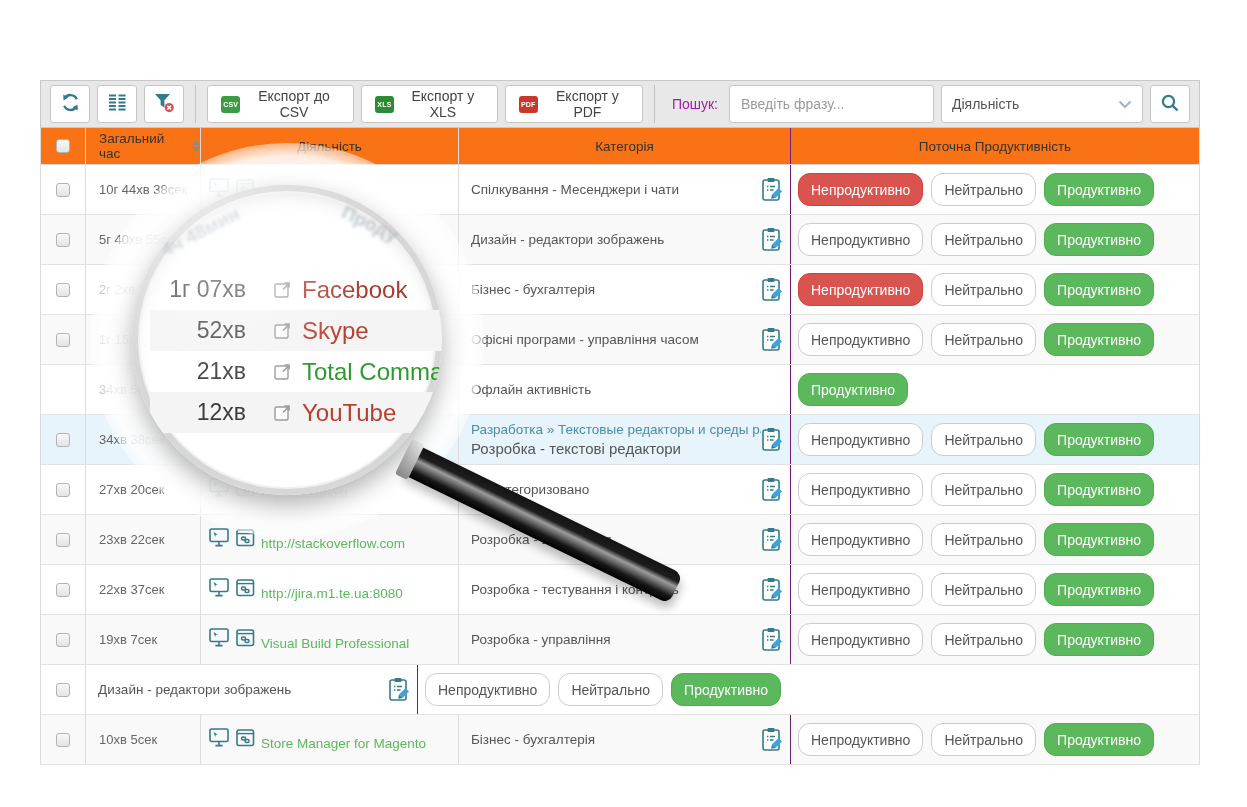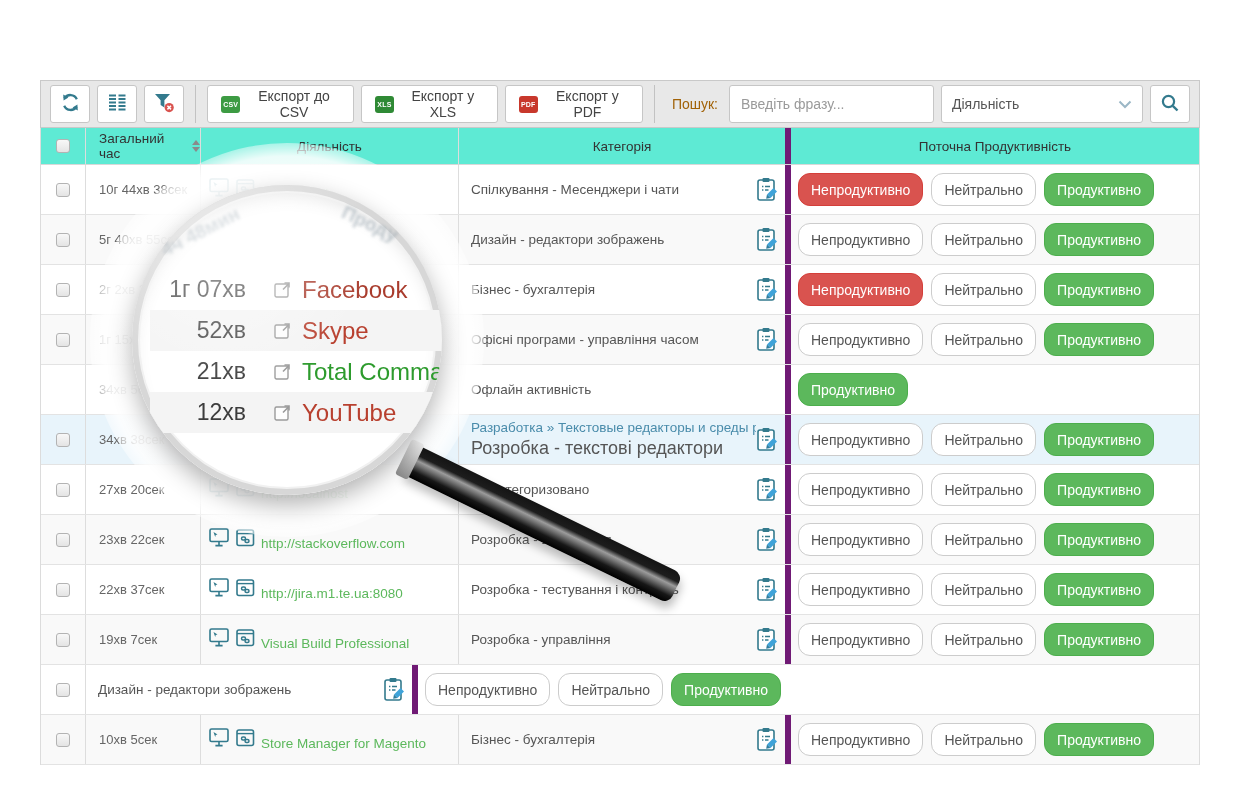--- a/index.html
+++ b/index.html
@@ -27,43 +27,43 @@
     font-family:"Liberation Sans", sans-serif; font-size:14px; color:#444;
   }
   .file-badge {
     display:inline-flex; align-items:center; justify-content:center;
     width:22px; height:17px; border-radius:3px; color:#fff;
     font-size:7px; font-weight:bold; letter-spacing:.2px;
   }
   .file-badge.csv { background:#3d9b43; }
   .file-badge.pdf { background:#c8382c; }
   .file-badge.xls { background:#2f8a35; }
-  .search-label { font-size:14px; color:#a16207; margin:0 4px 0 6px; flex:0 0 auto; }
+  .search-label { font-size:14px; color:#a21caf; margin:0 4px 0 6px; flex:0 0 auto; }
   .search-input {
     width:223px; height:38px; border:1px solid #c6c6c6; border-radius:3px; background:#fff;
     padding:0 11px; font-family:"Liberation Sans", sans-serif; font-size:14px; color:#333;
   }
   .search-input::placeholder { color:#9a9a9a; }
   .select {
     width:202px; height:38px; border:1px solid #c6c6c6; border-radius:3px; background:#fff;
     display:flex; align-items:center; padding:0 10px; font-size:14px; color:#555; cursor:pointer;
     justify-content:space-between; flex:0 0 auto;
   }
 
   
   .grid { border-left:1px solid #dcdcdc; border-right:1px solid #dcdcdc; }
   .thead {
-    display:flex; height:37px; background:#5eead4; border-bottom:1px solid #d8d8d8;
+    display:flex; height:37px; background:#f97316; border-bottom:1px solid #d8d8d8;
     font-size:13.5px; color:#333; align-items:stretch;
   }
   .col { display:flex; align-items:center; }
   .c-check { width:45px; justify-content:center; border-right:1px solid #ddd; flex:0 0 auto; }
   .c-time  { width:115px; padding-left:13px; border-right:1px solid #ddd; flex:0 0 auto; }
   .c-act   { width:258px; padding-left:8px;  border-right:1px solid #ddd; flex:0 0 auto; }
-  .c-cat   { width:332px; padding-left:12px; border-right:6px solid #701a75; flex:0 0 auto; }
+  .c-cat   { width:332px; padding-left:12px; border-right:1px solid #701a75; flex:0 0 auto; }
   .c-prod  { flex:1 1 auto; padding-left:7px;align-items:center; }
   .thead .c-act, .thead .c-cat, .thead .c-prod { justify-content:center; padding-left:0; }
   .sort { display:inline-flex; flex-direction:column; margin-left:5px; line-height:0; }
   .sort i { display:block; width:0; height:0; border-left:4px solid transparent; border-right:4px solid transparent; }
   .sort .up { border-bottom:5px solid #8a8a8a; margin-bottom:2px; }
   .sort .dn { border-top:5px solid #8a8a8a; }
 
   .trow { display:flex; height:50px; border-bottom:1px solid #e3e3e3; background:#fff; }
   .trow.alt { background:#f9f9f9; }
   .trow.hl  { background:#e8f4fb; }
@@ -72,21 +72,21 @@
   .checkbox {
     width:14px; height:14px; border:1px solid #b3b3b3; border-radius:3px;
     background:linear-gradient(#f8f8f8,#e4e4e4); display:inline-block; cursor:pointer;
   }
   .act-wrap { display:flex; align-items:flex-end; gap:6px; min-width:0; }
   .act-link { font-size:13.5px; color:#5cb85c; text-decoration:none; white-space:nowrap; cursor:pointer; }
   .cat-wrap { display:flex; align-items:center; width:100%; padding-right:6px; }
   .cat-text { min-width:0; overflow:hidden; }
   .cat-line1 { font-size:13.5px; color:#555; white-space:nowrap; overflow:hidden; }
   .cat-line1.cat-sub { color:#4a8cab; }
-  .cat-line2 { font-size:18px; color:#555; white-space:nowrap; overflow:hidden; margin-top:3px; }
+  .cat-line2 { font-size:15px; color:#555; white-space:nowrap; overflow:hidden; margin-top:3px; }
   .edit-ic { margin-left:auto; flex:0 0 auto; cursor:pointer; display:flex; align-items:center; }
 
   .pbtn {
     height:33px; border-radius:12px; padding:0 12px; margin-right:8px;
     font-family:"Liberation Sans", sans-serif; font-size:14px; cursor:pointer;
     background:#fff; border:1px solid #ccc; color:#555;
   }
   .pbtn.danger  { background:#d9534f; border-color:#d43f3a; color:#fff; }
   .pbtn.success { background:#5cb85c; border-color:#4cae4c; color:#fff; }
 

